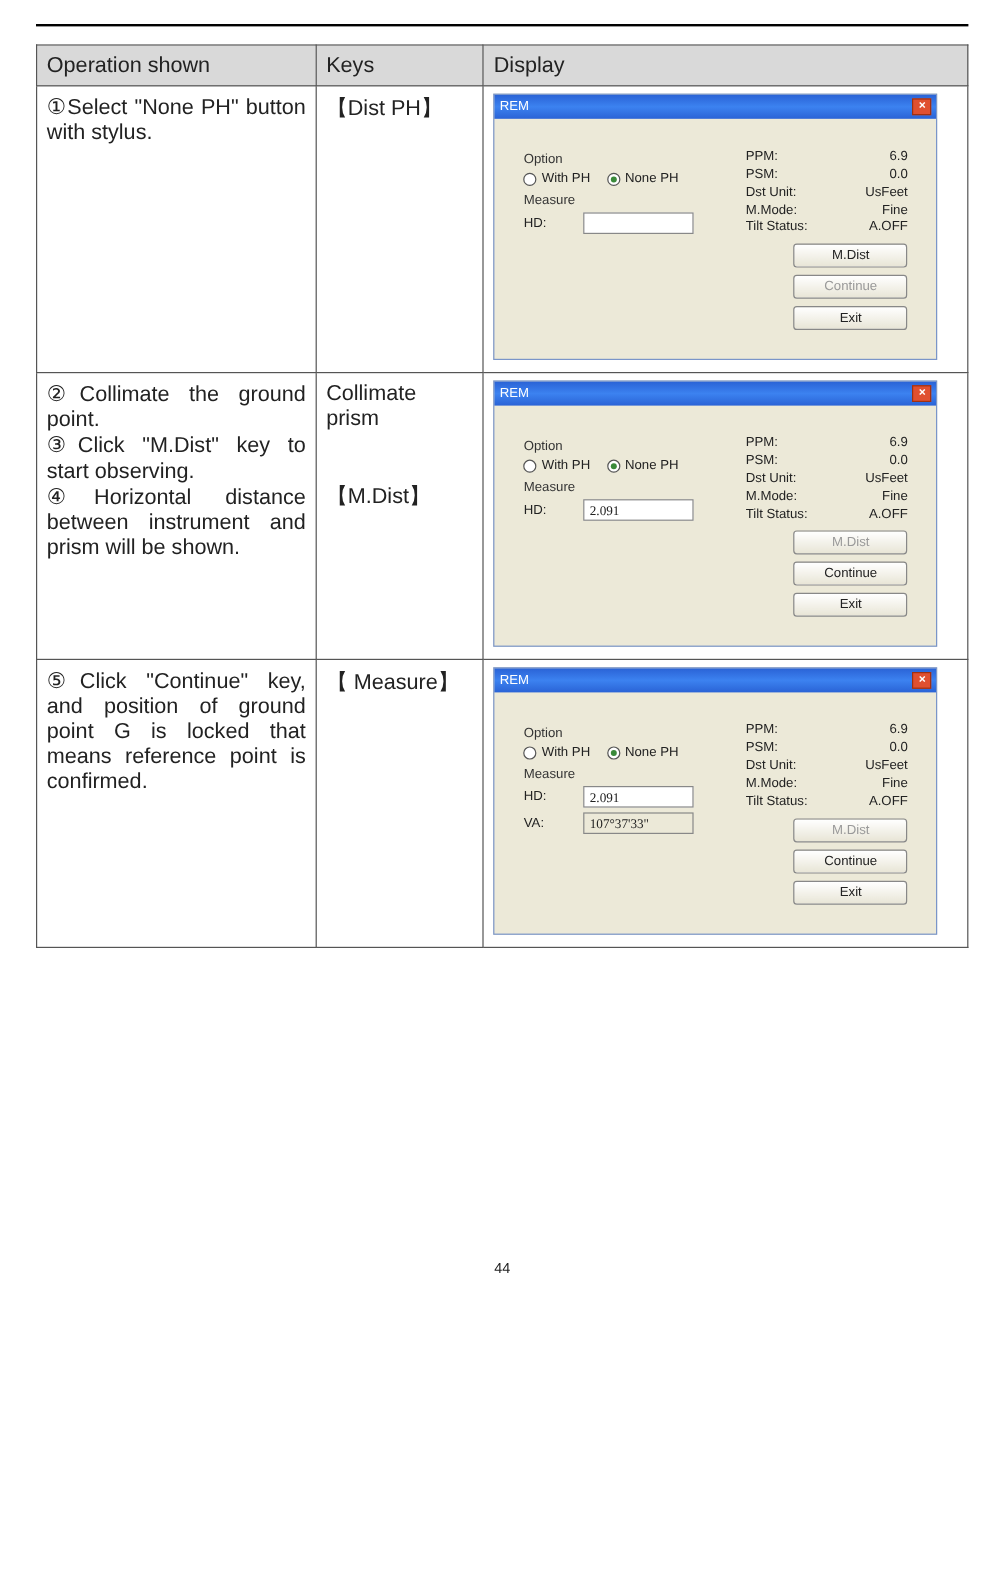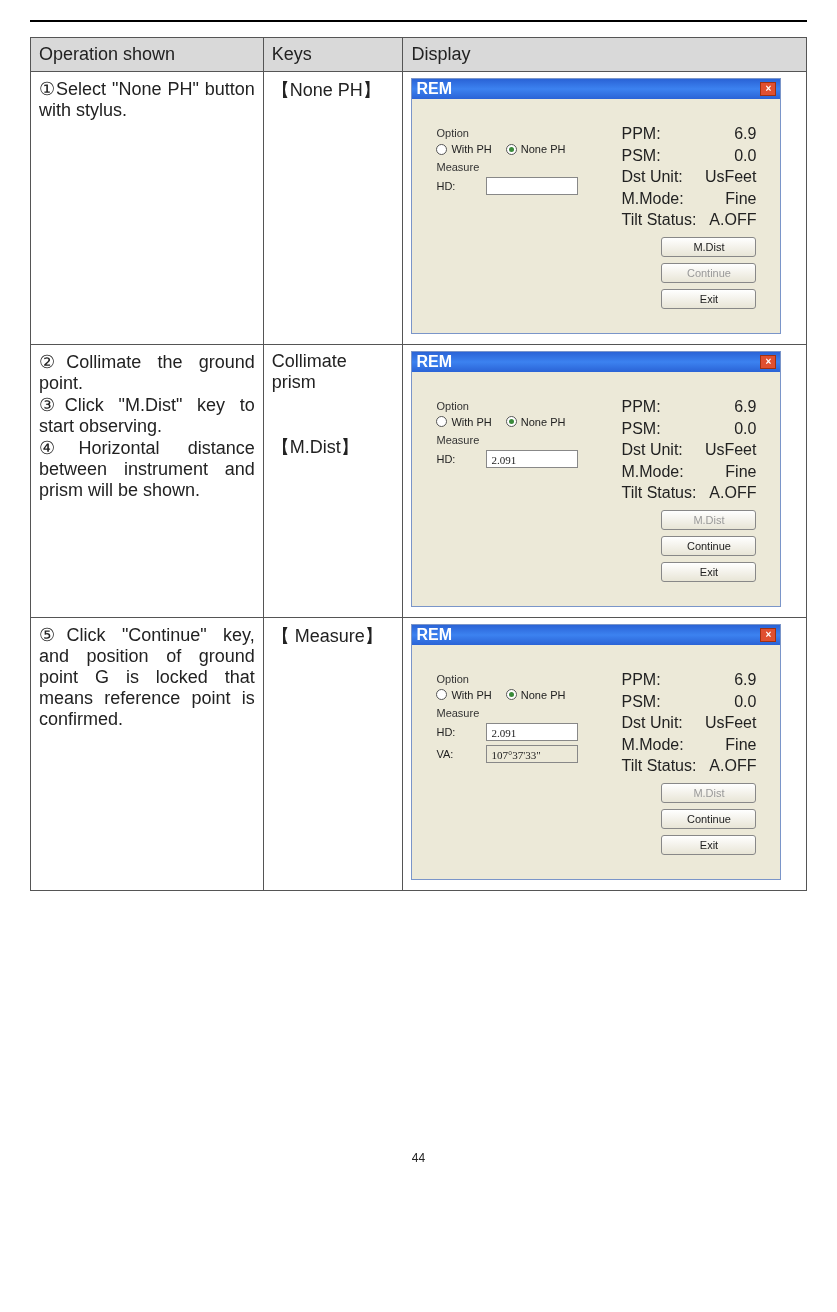--- a/index.html
+++ b/index.html
@@ -40,21 +40,21 @@
     border: 1px solid #7a95c9;
     font-size: 12px;
     background: #ece9d8;
     margin-bottom:4px;
   }
   .title-bar {
     display:flex; align-items:center; justify-content:space-between;
     background: linear-gradient(#2a63d6,#3c82f0,#2a63d6);
     color:#fff; padding:2px 4px; height:20px;
   }
-  .title-text { font-weight:bold; font-size:16px; filter:blur(0.4px); }
+  .title-text { font-weight:normal; font-size:11px; filter:blur(0.4px); }
   .close-btn {
     width:16px;height:14px;background:#e05030;border:1px solid #a03010;color:#fff;
     display:flex;align-items:center;justify-content:center;font-size:10px;line-height:1;
     font-weight:bold; cursor:default;
   }
   .body {
     padding:24px;display:flex;gap:8px;
   }
   .left-col { width:170px; }
   .right-col { width:170px; display:flex;flex-direction:column;align-items:flex-end; }
@@ -63,21 +63,21 @@
   .radio { display:flex;align-items:center;gap:4px;font-size:11px;filter:blur(0.3px); }
   .radio-circle {
     width:11px;height:11px;border:1px solid #555;border-radius:50%;background:#fff;
     display:flex;align-items:center;justify-content:center;
   }
   .radio-dot { width:5px;height:5px;border-radius:50%;background:#3a8a3a; }
   .field-row { display:flex;align-items:center;gap:22px; margin-bottom:4px;margin-top:4px;}
   .field-lbl { font-size:11px; width:28px; filter:blur(0.3px);}
   .field-box { border:1px solid #888;background:#fff;height:18px;width:92px;padding:0 4px;font-size:11px;line-height:18px; font-family:Liberation Serif, serif;filter:blur(0.3px);}
   .field-box.ro { background:#ece9d8; }
-  .stats { font-size:16px; line-height:1.35;filter:blur(0.3px);text-align:center;}
+  .stats { font-size:11px; line-height:1.35;filter:blur(0.3px);text-align:center;}
   .stats div { display:flex; justify-content:space-between; width:135px;}
   .wbtn {
     width:95px;height:20px;border:1px solid #888;background:linear-gradient(#fff,#e8e5d6);
     font-size:11px; text-align:center;line-height:18px;margin-top:6px; border-radius:3px;
     filter:blur(0.3px);
   }
   .wbtn.dis { color:#999; }
   .page-num { text-align:center; margin-top:260px; font-size:12px;}
 </style>
 </head>
@@ -97,21 +97,21 @@
   <th>Keys</th>
   <th>Display</th>
 </tr>
 </thead>
 <tbody id="tbody">
       <tr>
         <td>
           <div class="step-text">①Select "None PH" button with stylus.</div>
         </td>
         <td>
-          <div class="key-text">【None PH】</div>
+          <div class="key-text">【Dist PH】</div>
         </td>
         <td>
   <div class="win">
     <div class="title-bar">
       <span class="title-text">REM</span>
       <span class="close-btn">×</span>
     </div>
     <div class="body">
       <div class="left-col">
         <div class="grp-label">Option</div>

